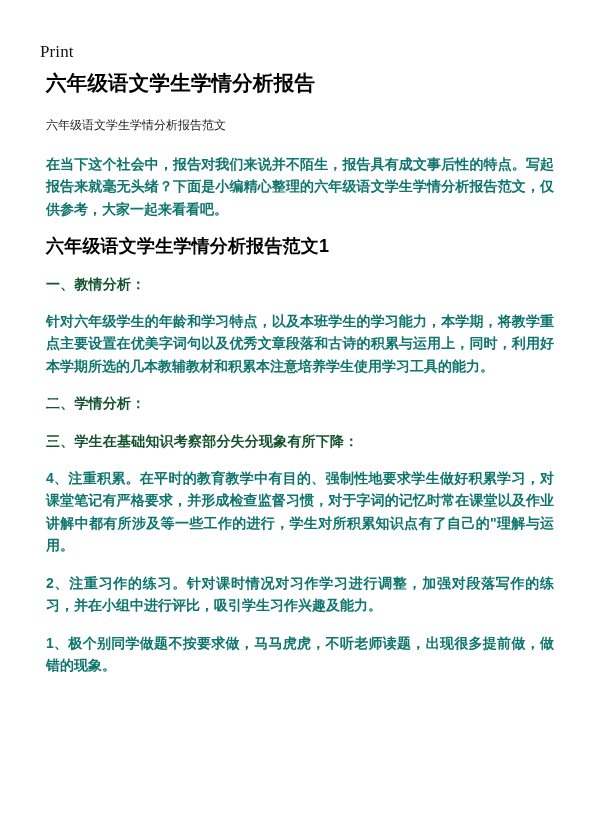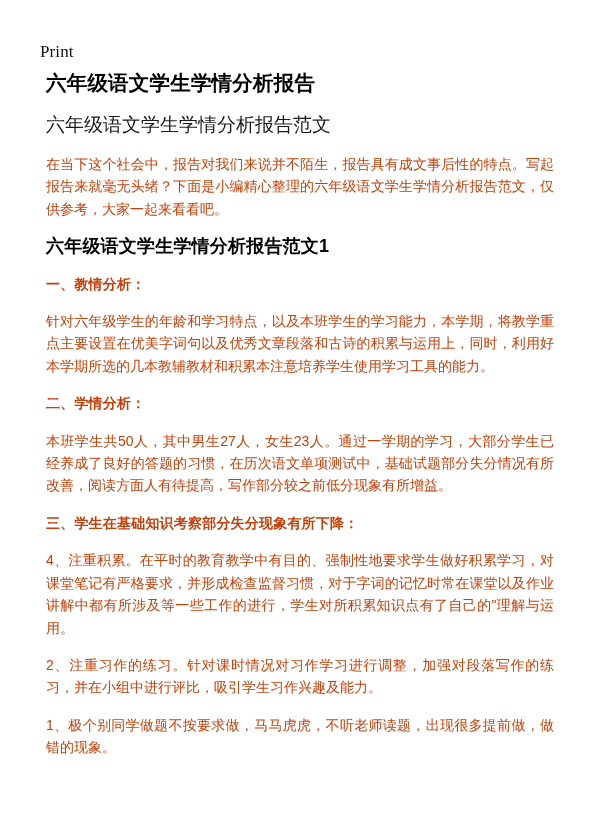--- a/index.html
+++ b/index.html
@@ -44,42 +44,43 @@
     font-size: 20.5px;
     line-height: 30px;
     text-align: left;
     font-weight: 700;
     color: #000000;
     margin: 0 0 16px 0;
     letter-spacing: 0.2px;
   }
 
   .subtitle {
-    font-size: 19px;
+    font-size: 12px;
     line-height: 22px;
     margin: 0 0 17px 0;
     color: #1a1a1a;
   }
 
   p.para {
     font-size: 14px;
     line-height: 22.4px;
     margin: 0 0 15px 0;
     text-align: justify;
     text-justify: inter-ideograph;
-    color: #c2410c;
+    color: #0f766e;
     word-break: break-all;
+    font-weight: bold;
   }
 
   h2.heading {
     font-size: 14px;
     line-height: 22.4px;
     font-weight: 700;
     margin: 0 0 15px 0;
-    color: #c2410c;
+    color: #14532d;
     letter-spacing: 0.2px;
   }
 
   h3.section-ref {
     font-size: 18px;
     line-height: 22.4px;
     font-weight: 700;
     margin: 0 0 15px 0;
     color: #000000;
     letter-spacing: 0.2px;
@@ -97,21 +98,20 @@
   <div class="subtitle">六年级语文学生学情分析报告范文</div>
 
   <p class="para">在当下这个社会中，报告对我们来说并不陌生，报告具有成文事后性的特点。写起报告来就毫无头绪？下面是小编精心整理的六年级语文学生学情分析报告范文，仅供参考，大家一起来看看吧。</p>
 
   <h3 class="section-ref">六年级语文学生学情分析报告范文1</h3>
 
   <h2 class="heading">一、教情分析：</h2>
   <p class="para">针对六年级学生的年龄和学习特点，以及本班学生的学习能力，本学期，将教学重点主要设置在优美字词句以及优秀文章段落和古诗的积累与运用上，同时，利用好本学期所选的几本教辅教材和积累本注意培养学生使用学习工具的能力。</p>
 
   <h2 class="heading">二、学情分析：</h2>
-  <p class="para">本班学生共50人，其中男生27人，女生23人。通过一学期的学习，大部分学生已经养成了良好的答题的习惯，在历次语文单项测试中，基础试题部分失分情况有所改善，阅读方面人有待提高，写作部分较之前低分现象有所增益。</p>
 
   <h2 class="heading">三、学生在基础知识考察部分失分现象有所下降：</h2>
   <p class="para">4、注重积累。在平时的教育教学中有目的、强制性地要求学生做好积累学习，对课堂笔记有严格要求，并形成检查监督习惯，对于字词的记忆时常在课堂以及作业讲解中都有所涉及等一些工作的进行，学生对所积累知识点有了自己的"理解与运用。</p>
   <p class="para">2、注重习作的练习。针对课时情况对习作学习进行调整，加强对段落写作的练习，并在小组中进行评比，吸引学生习作兴趣及能力。</p>
 
   <p class="para">1、极个别同学做题不按要求做，马马虎虎，不听老师读题，出现很多提前做，做错的现象。</p>
 
 </div>
 
 </body></html>

